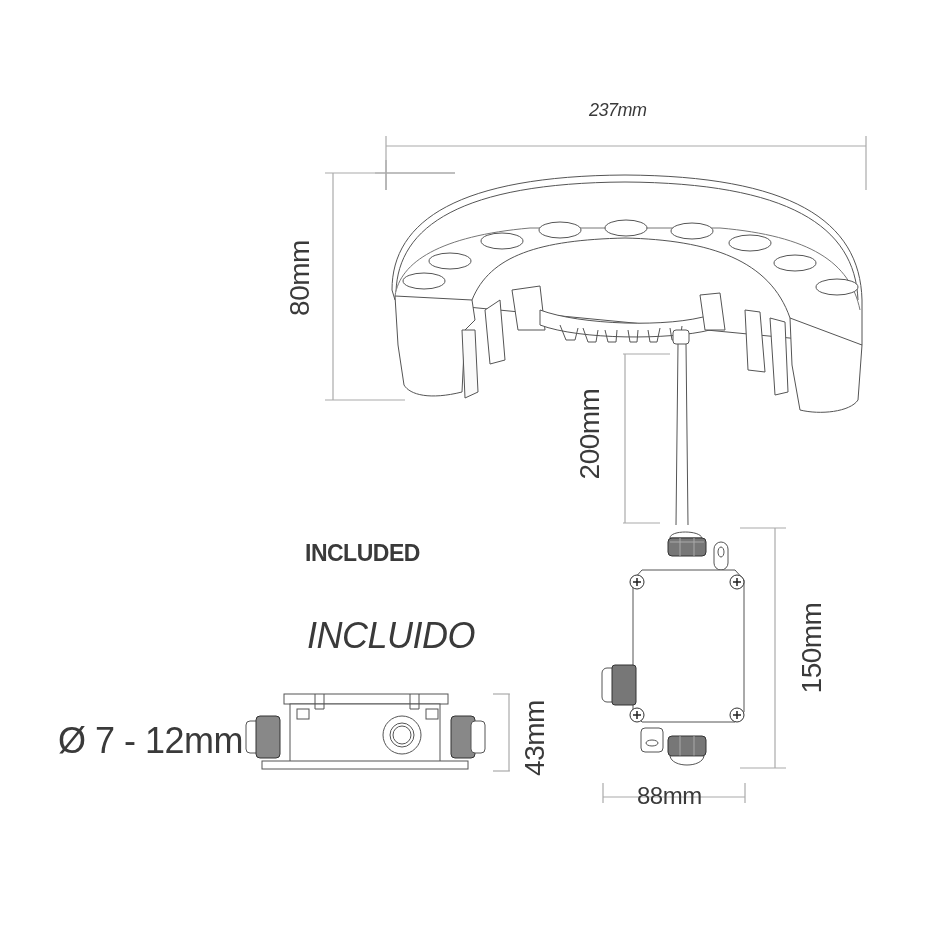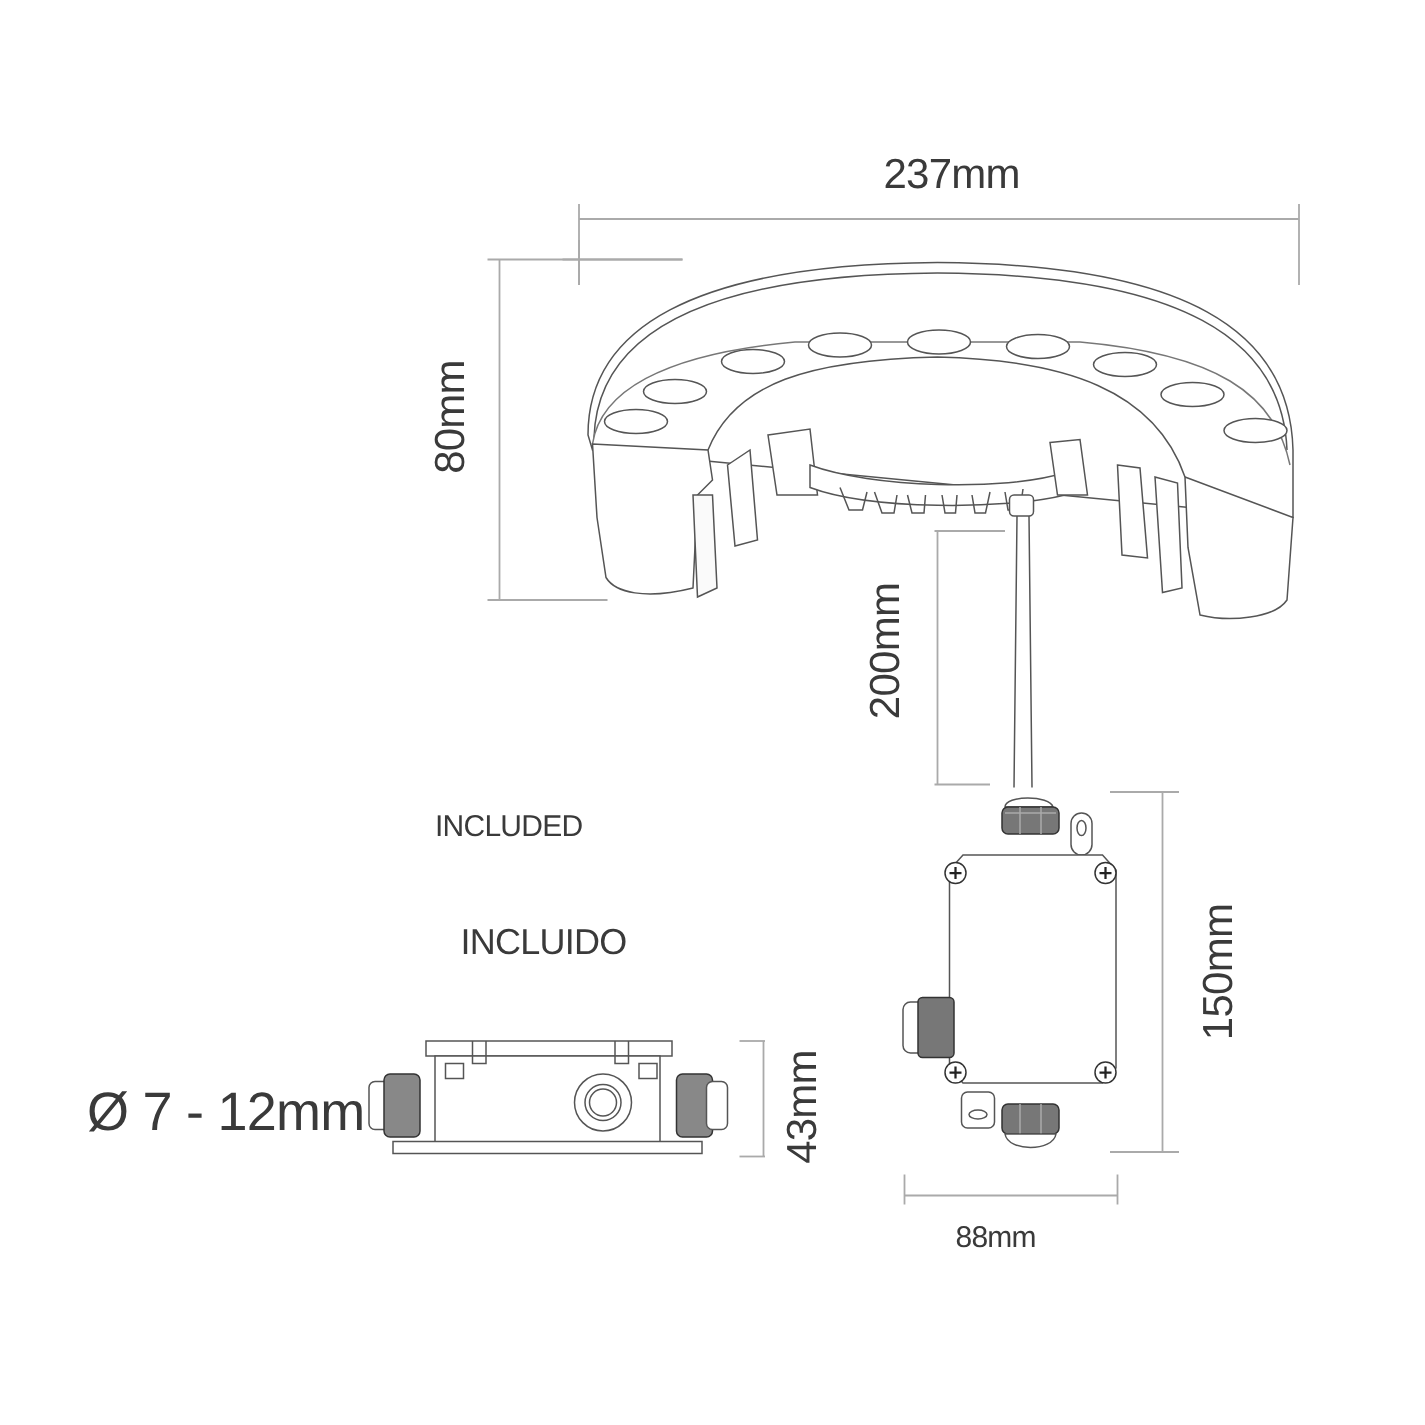--- a/index.html
+++ b/index.html
@@ -119,21 +119,21 @@
     <circle cx="402" cy="735" r="19" fill="#fff" stroke="#555"></circle>
     <circle cx="402" cy="735" r="12" fill="#fff" stroke="#555"></circle>
     <circle cx="402" cy="735" r="9" fill="#fff" stroke="#555"></circle>
     <rect x="246" y="721" width="14" height="32" rx="4" fill="#fff" stroke="#555"></rect>
     <rect x="256" y="716" width="24" height="42" rx="4" fill="#888" stroke="#333"></rect>
     <rect x="451" y="716" width="24" height="42" rx="4" fill="#888" stroke="#333"></rect>
     <rect x="471" y="721" width="14" height="32" rx="4" fill="#fff" stroke="#555"></rect>
   </g>
 </svg>
 
-<div class="label" style="left:589px; top:100px; font-size:28px;">237mm</div>
+<div class="label" style="left:589px; top:100px; font-size:18px;font-style:italic;">237mm</div>
 <div class="label vert" style="left:255px; top:262px; font-size:28px; width:90px; text-align:center;">80mm</div>
 <div class="label vert" style="left:535px; top:418px; font-size:28px; width:110px; text-align:center;">200mm</div>
 <div class="label vert" style="left:757px; top:632px; font-size:28px; width:110px; text-align:center;">150mm</div>
-<div class="label" style="left:637px; top:814px; font-size:20px;text-align:right;">88mm</div>
+<div class="label" style="left:637px; top:782px; font-size:24px;text-align:right;">88mm</div>
 <div class="label vert" style="left:490px; top:722px; font-size:28px; width:90px; text-align:center;">43mm</div>
 <div class="label" style="left:58px; top:720px; font-size:36px;">Ø 7 - 12mm</div>
-<div class="label" style="left:290px; top:540px; font-size:20px;">INCLUDED</div>
-<div class="label" style="left:307px; top:615px; font-size:24px;">INCLUIDO</div>
+<div class="label" style="left:305px; top:540px; font-size:23px;font-weight:bold;">INCLUDED</div>
+<div class="label" style="left:307px; top:615px; font-size:36px;font-style:italic;">INCLUIDO</div>
 
 </body></html>

